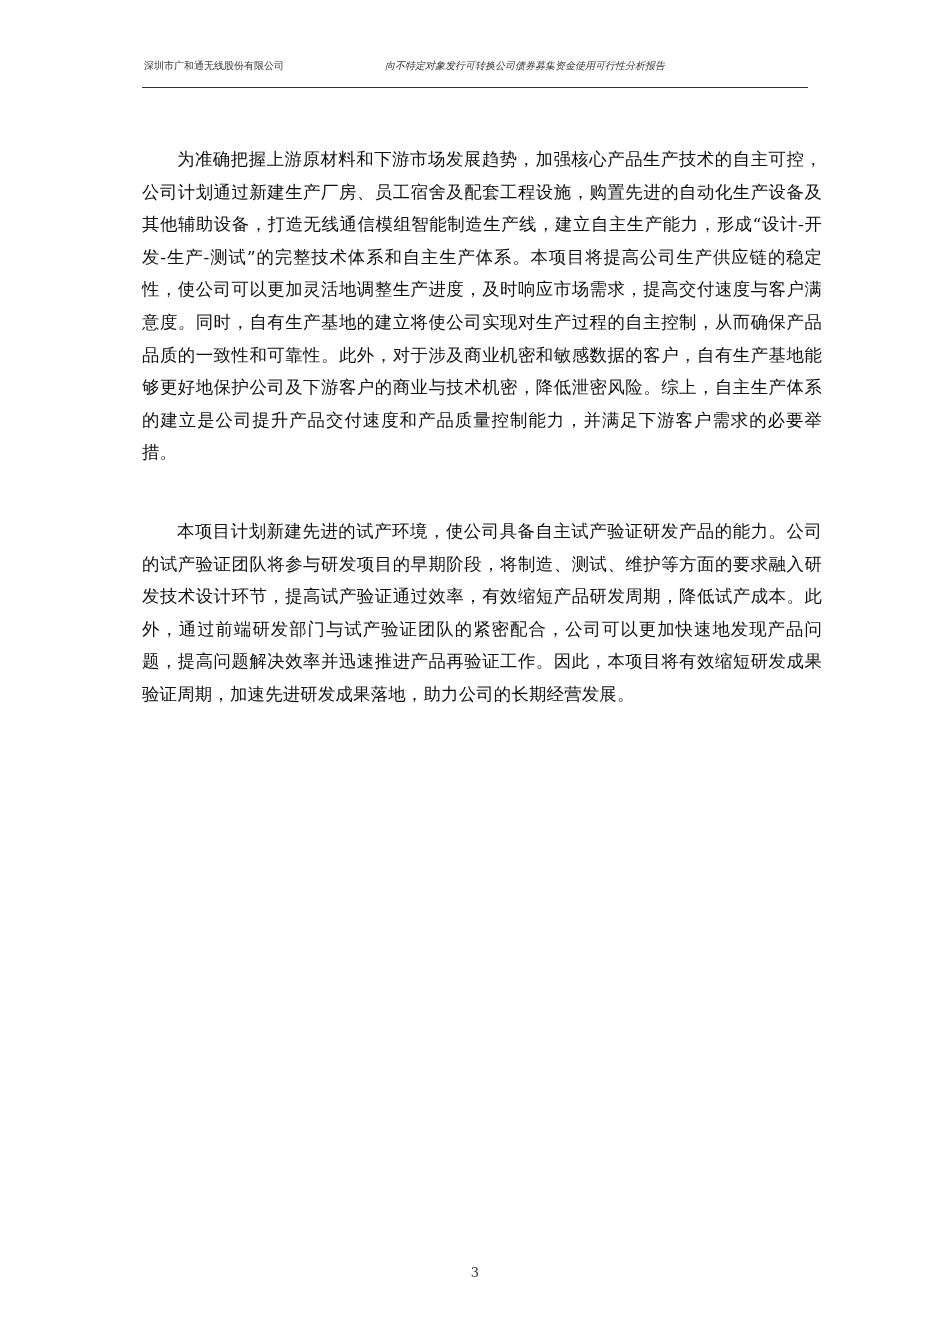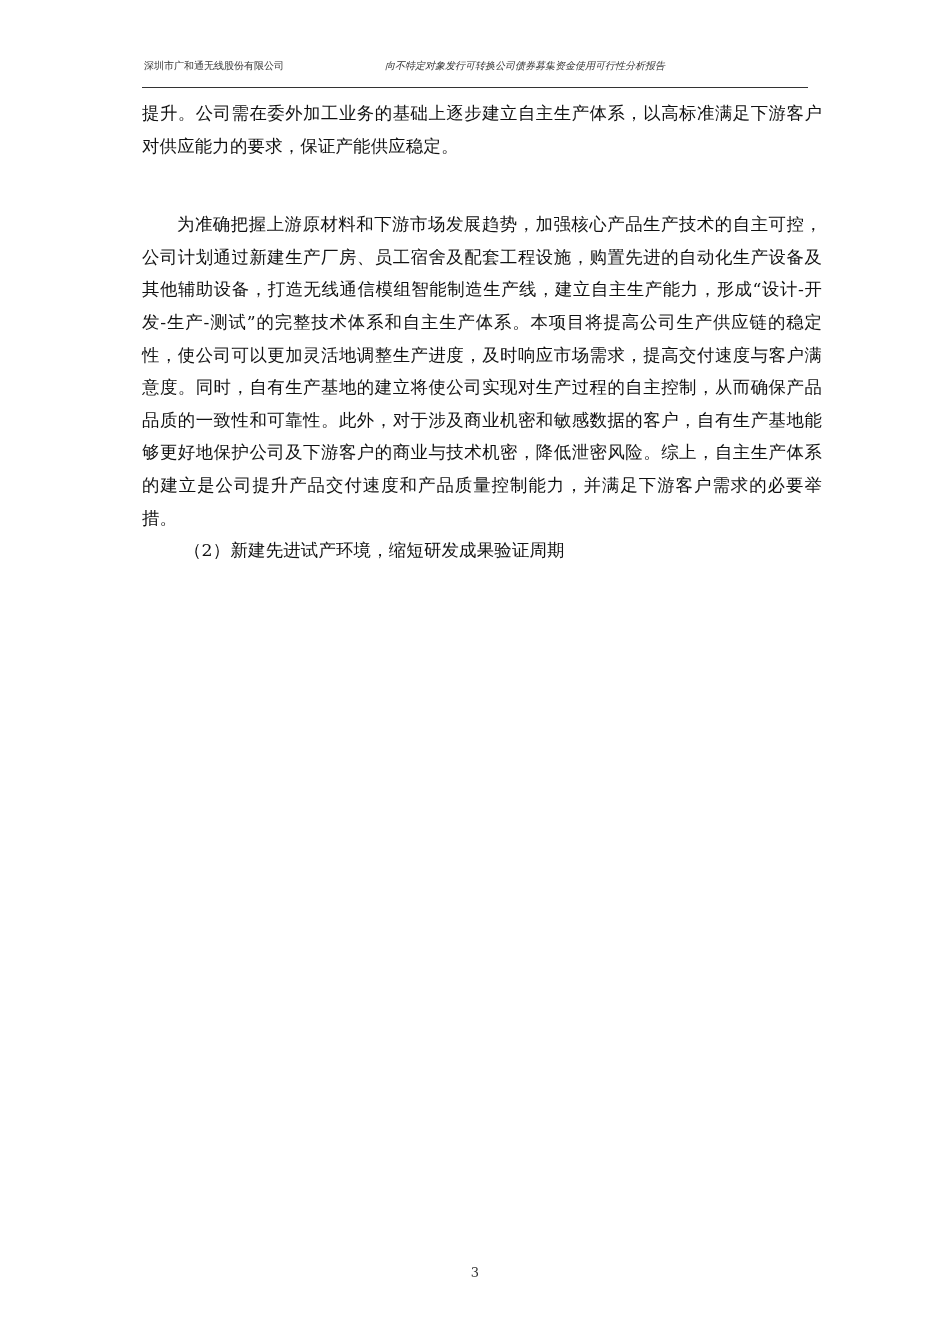--- a/index.html
+++ b/index.html
@@ -75,18 +75,17 @@
   </style>
 </head>
 <body>
 
 <div class="page-header">
   <span class="header-company">深圳市广和通无线股份有限公司</span>
   <span class="header-title">向不特定对象发行可转换公司债券募集资金使用可行性分析报告</span>
 </div>
 
 <div class="content">
-  <p class="para">提升。公司需在委外加工业务的基础上逐步建立自主生产体系，以高标准满足下游客户对供应能力的要求，保证产能供应稳定。</p>
   <p class="para indent gap">为准确把握上游原材料和下游市场发展趋势，加强核心产品生产技术的自主可控，公司计划通过新建生产厂房、员工宿舍及配套工程设施，购置先进的自动化生产设备及其他辅助设备，打造无线通信模组智能制造生产线，建立自主生产能力，形成“设计-开发-生产-测试”的完整技术体系和自主生产体系。本项目将提高公司生产供应链的稳定性，使公司可以更加灵活地调整生产进度，及时响应市场需求，提高交付速度与客户满意度。同时，自有生产基地的建立将使公司实现对生产过程的自主控制，从而确保产品品质的一致性和可靠性。此外，对于涉及商业机密和敏感数据的客户，自有生产基地能够更好地保护公司及下游客户的商业与技术机密，降低泄密风险。综上，自主生产体系的建立是公司提升产品交付速度和产品质量控制能力，并满足下游客户需求的必要举措。</p>
-  <p class="heading gap">（2）新建先进试产环境，缩短研发成果验证周期</p>
+  <p class="para indent gap">本项目计划新建先进的试产环境，使公司具备自主试产验证研发产品的能力。公司的试产验证团队将参与研发项目的早期阶段，将制造、测试、维护等方面的要求融入研发技术设计环节，提高试产验证通过效率，有效缩短产品研发周期，降低试产成本。此外，通过前端研发部门与试产验证团队的紧密配合，公司可以更加快速地发现产品问题，提高问题解决效率并迅速推进产品再验证工作。因此，本项目将有效缩短研发成果验证周期，加速先进研发成果落地，助力公司的长期经营发展。</p>
 </div>
 
 <div class="page-number">3</div>
 
 </body></html>

